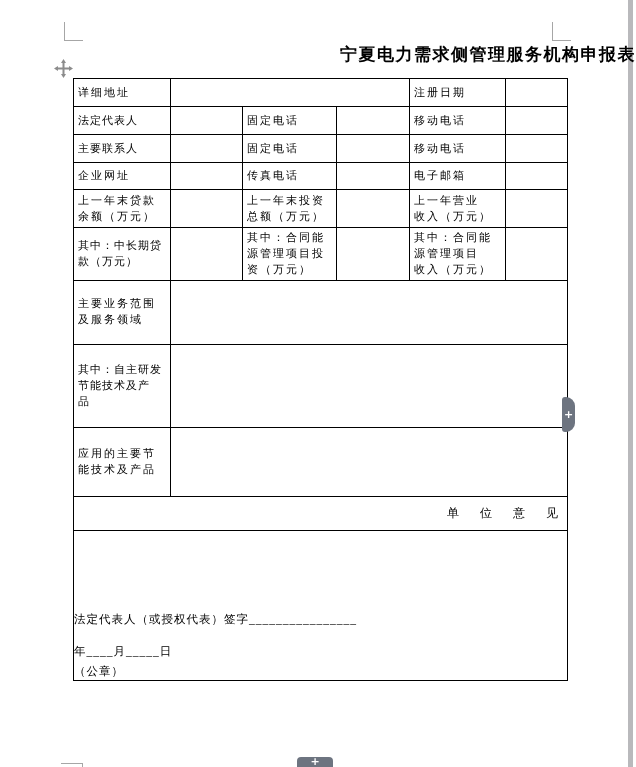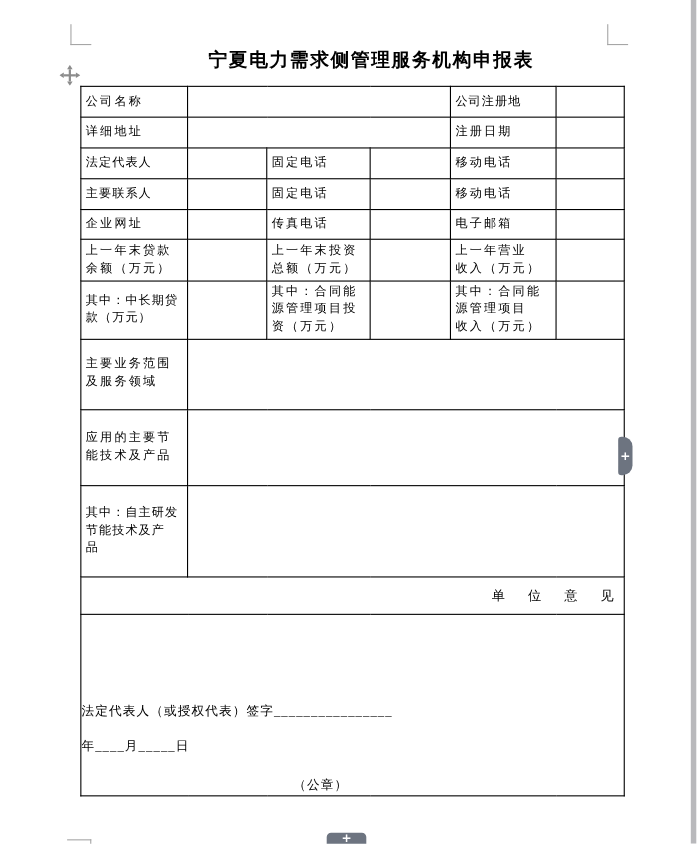--- a/index.html
+++ b/index.html
@@ -20,40 +20,40 @@
   .crop.tl { left:64px; top:22px;  border-left:1px solid #a6a6a6; border-bottom:1px solid #a6a6a6; }
   .crop.tr { left:552px; top:22px; border-left:1px solid #a6a6a6; border-bottom:1px solid #a6a6a6; }
   .crop.bl { left:61px; top:763px; width:22px; height:10px; border-top:1px solid #a6a6a6; border-right:1px solid #a6a6a6; border-left:none; border-bottom:none; }
 
   
   .move-handle { position:absolute; left:54px; top:59px; width:19px; height:19px; cursor:move; }
 
   
   .doc-title {
     position:absolute; top:43px; left:0; width:636px;
-    text-align:center; font-size:17px; font-weight:bold; letter-spacing:1.5px;padding-left:39px;
+    text-align:right; font-size:17px; font-weight:bold; letter-spacing:1.5px;padding-left:39px;
   }
 
   
   table.form {
     position:absolute; left:73px; top:78px; width:494px;
     border-collapse:collapse; table-layout:fixed;
     font-size:11px; line-height:1.45;
   }
   table.form td { border:1px solid #000; vertical-align:middle; overflow:hidden; }
   td.lbl { padding:2px 4px; white-space:pre-wrap; }
   td.val { padding:2px 4px; }
   .sp  { letter-spacing:2px; }
   .sp1 { letter-spacing:1px; }
   td.opinion { text-align:right; letter-spacing:9px; font-size:12px; }
 
   td.bottom-block { vertical-align:top; font-size:11.5px; letter-spacing:1px; }
   .sig-line  { margin-top:80px; padding-right:28px; }
   .date-line { margin-top:16px; padding-right:32px; }
-  .seal-line { margin-top:18px;  text-align:center; padding-right:58px; }
+  .seal-line { margin-top:3px;  text-align:left; padding-right:58px; }
 
   
   .insert-col-btn {
     position:absolute; left:562px; top:397px; width:13px; height:35px;
     background:#6d7480; border-radius:3px 9px 9px 3px;
     color:#fff; font-family:"DejaVu Sans",sans-serif; font-size:11px; font-weight:bold;
     display:flex; align-items:center; justify-content:center; cursor:pointer;
   }
   .insert-row-btn {
     position:absolute; left:297px; top:757px; width:36px; height:14px;
@@ -90,26 +90,20 @@
   <colgroup>
     <col style="width:97px">
       <col style="width:72px">
       <col style="width:94px">
     <col style="width:73px">
       <col style="width:96px">
       <col style="width:62px">
   </colgroup>
 
   <tbody>
-      <tr style="height:28px">
-    <td class="lbl sp">公司名称</td>
-    <td class="val" colspan="3"></td>
-    <td class="lbl sp1">公司注册地</td>
-    <td class="val"></td>
-  </tr>
 
   <tr style="height:28px">
     <td class="lbl sp">详细地址</td>
     <td class="val" colspan="3"></td>
     <td class="lbl sp">注册日期</td>
     <td class="val"></td>
   </tr>
 
   <tr style="height:28px">
     <td class="lbl sp1">法定代表人</td>
@@ -165,30 +159,30 @@
 收入（万元）</td>
     <td class="val"></td>
   </tr>
 
   <tr style="height:64px">
     <td class="lbl sp">主要业务范围
 及服务领域</td>
     <td class="val" colspan="5"></td>
   </tr>
 
-  <tr style="height:69px">
-    <td class="lbl sp">应用的主要节
-能技术及产品</td>
-    <td class="val" colspan="5"></td>
-  </tr>
-
   <tr style="height:83px">
     <td class="lbl sp1">其中：自主研发
 节能技术及产
 品</td>
+    <td class="val" colspan="5"></td>
+  </tr>
+
+  <tr style="height:69px">
+    <td class="lbl sp">应用的主要节
+能技术及产品</td>
     <td class="val" colspan="5"></td>
   </tr>
 
   <tr style="height:34px">
     <td class="opinion" colspan="6">单 位 意 见</td>
   </tr>
 
   <tr style="height:147px">
     <td class="bottom-block" colspan="6">
       <div class="sig-line">法定代表人（或授权代表）签字________________</div>

